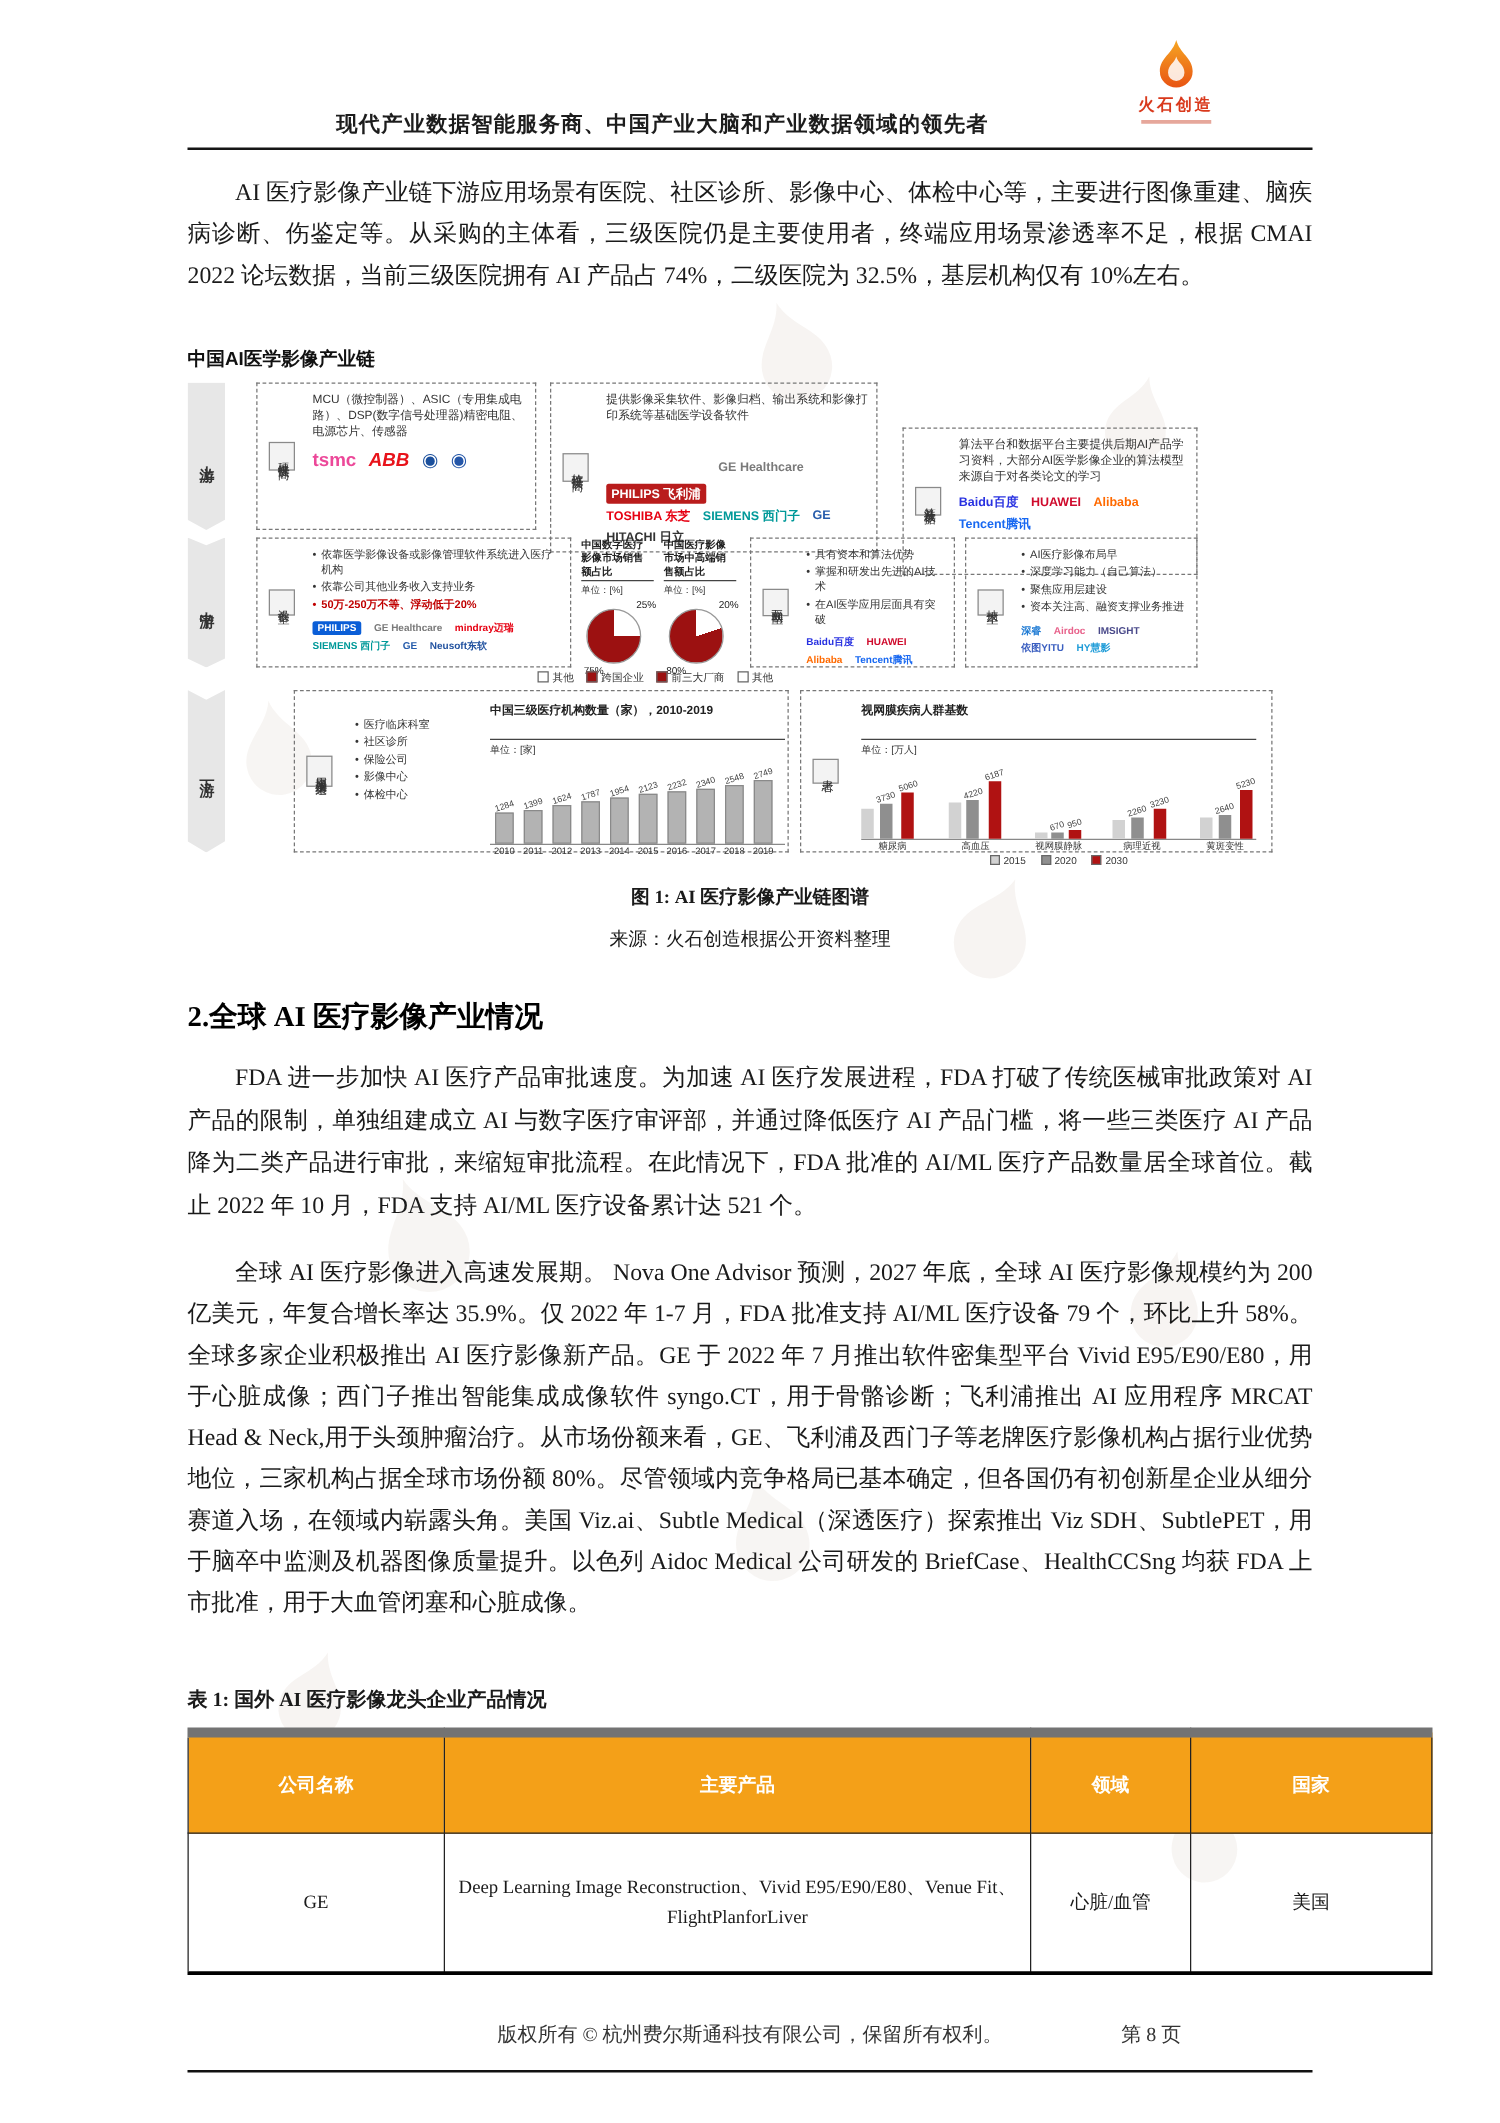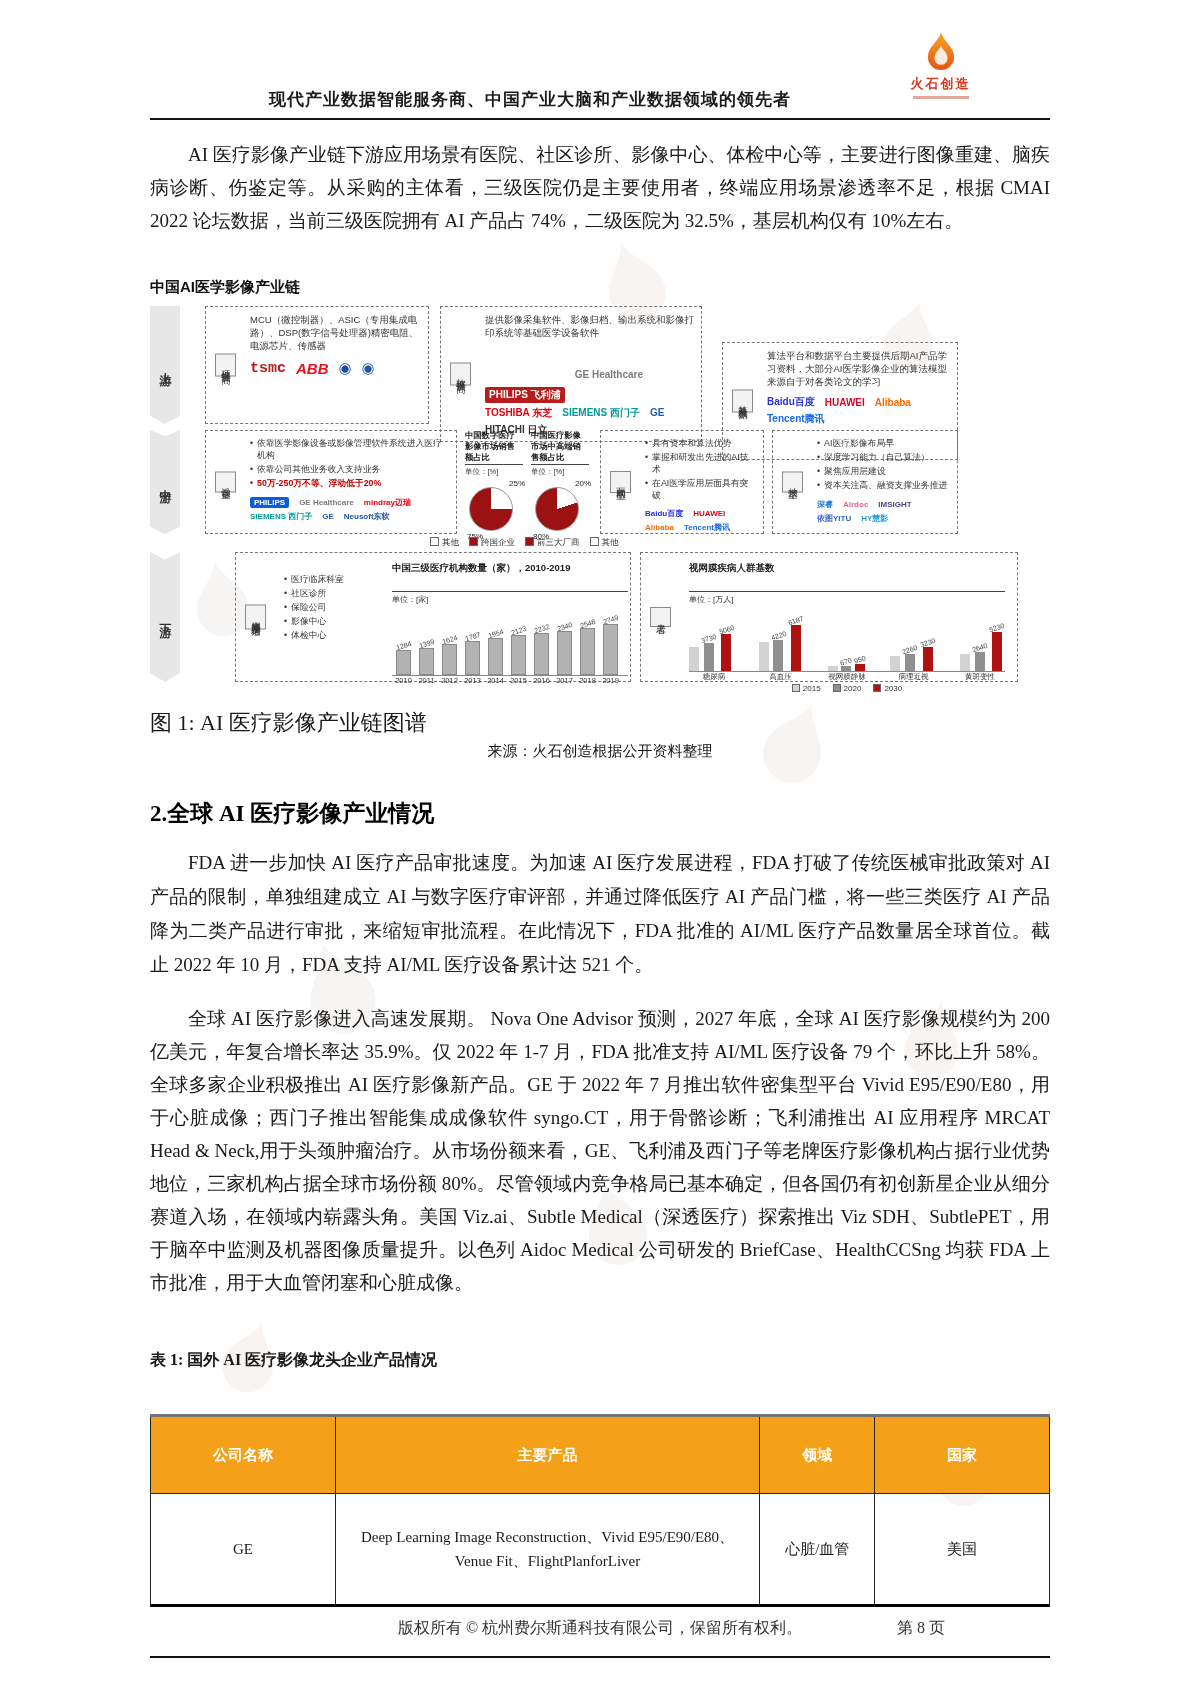--- a/index.html
+++ b/index.html
@@ -66,28 +66,28 @@
   .chart-unit{font-size:8px;color:#333;margin:2px 0 0;}
   .bars-area{display:flex;align-items:flex-end;border-bottom:1px solid #888;}
   .bar-col{display:flex;flex-direction:column;align-items:center;justify-content:flex-end;}
   .bar-val{font-size:7px;color:#444;white-space:nowrap;transform:rotate(-18deg);margin-bottom:1px;}
   .bar-rect{display:block;}
   .cats-row{display:flex;}
   .bar-cat{font-size:7.5px;color:#333;text-align:center;white-space:nowrap;}
   .chart-legend{display:flex;gap:12px;justify-content:center;font-size:8px;color:#333;margin-top:2px;}
   .chart-legend .sq{width:6px;height:6px;}
   
-  .fig-caption{position:absolute;left:150px;top:708px;width:900px;text-align:left;
-               font-size:22px;font-weight:normal;}
+  .fig-caption{position:absolute;left:150px;top:708px;width:900px;text-align:center;
+               font-size:15px;font-weight:bold;}
   .fig-source{position:absolute;left:150px;top:742px;width:900px;text-align:center;font-size:15px;}
   
   .tbl-caption{position:absolute;left:150px;top:1350px;width:900px;
                font-size:16px;font-weight:bold;}
-  table.rpt{position:absolute;left:150px;top:1382px;width:900px;border-collapse:collapse;
-            border-top:3px solid #737373;border-bottom:3px solid #000;margin-top:32px;}
+  table.rpt{position:absolute;left:150px;top:1382px;width:996px;border-collapse:collapse;
+            border-top:8px solid #737373;border-bottom:3px solid #000;}
   table.rpt th{background:#f4a018;color:#fff;font-size:15px;font-weight:bold;height:74px;
                border:1px solid #222;text-align:center;}
   table.rpt td{font-size:15px;height:102px;border:1px solid #222;text-align:center;
                padding:4px 10px;line-height:1.6;}
   
   .footer{position:absolute;left:150px;top:1618px;width:900px;font-size:16px;color:#333;}
   .footer-copy{text-align:center;}
   .footer-page{position:absolute;right:105px;top:0;}
   .footer-rule{position:absolute;left:150px;top:1656px;width:900px;border-top:2px solid #111;}
 </style>
@@ -154,21 +154,21 @@
     </div>
     <div class="spine-seg" style="top:274px;height:130px;">
       <span class="spine-label">下游</span>
     </div>
 
     <div class="dbox" style="left:55px;top:28px;width:224px;height:118px;">
       <div class="vlabel">硬件提供商</div>
       <div class="box-content">
         <div class="box-text">MCU（微控制器）、ASIC（专用集成电路）、DSP(数字信号处理器)精密电阻、电源芯片、传感器</div>
         <div class="logos logos-lg">
-            <span class="logo-badge" style="color: #b91c1c; font-family: Liberation Mono, monospace;">tsmc</span>
+            <span class="logo-badge" style="color: #ec4899;">tsmc</span>
             <span class="logo-badge" style="color: rgb(232, 19, 27); font-style: italic;">ABB</span>
             <span class="logo-badge" style="color: rgb(26, 79, 156);">◉</span>
             <span class="logo-badge" style="color: rgb(36, 86, 168);">◉</span>
           </div>
       </div>
     </div>
     <div class="dbox" style="left:290px;top:28px;width:262px;height:136px;">
       <div class="vlabel">软件提供商</div>
       <div class="box-content">
         <div class="box-text">提供影像采集软件、影像归档、输出系统和影像打印系统等基础医学设备软件</div>

